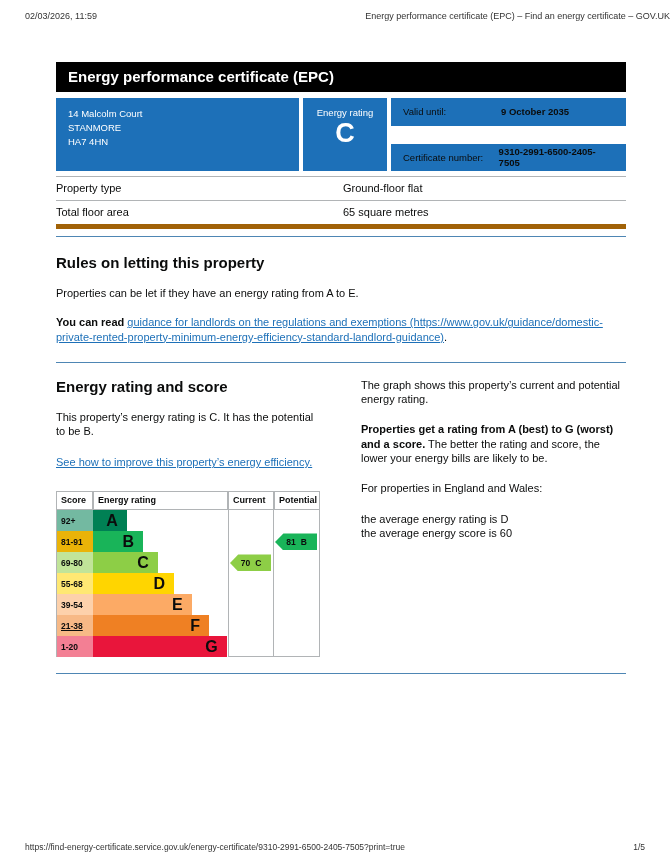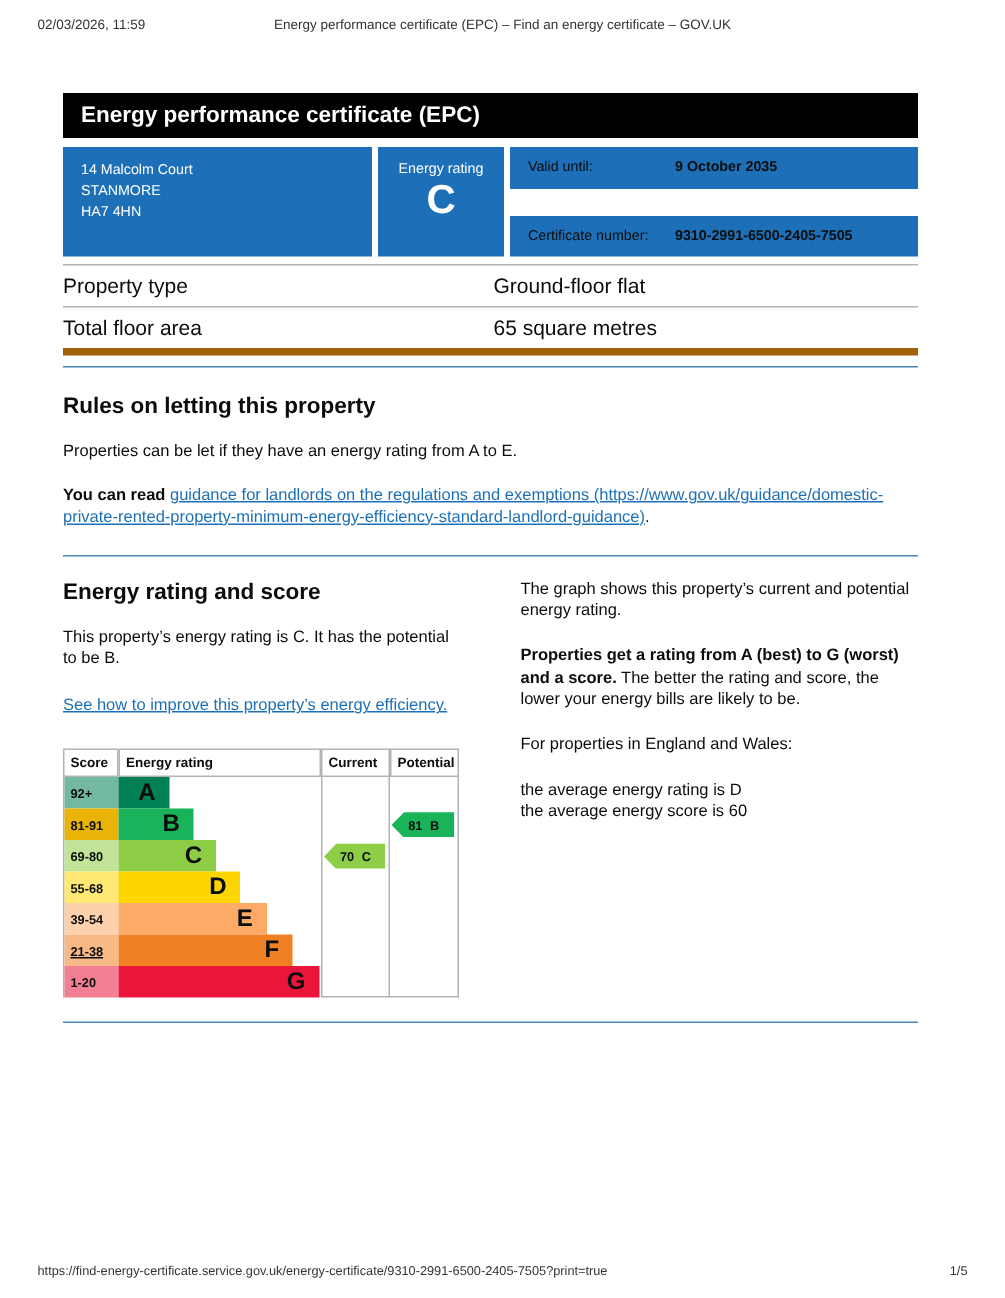--- a/index.html
+++ b/index.html
@@ -7,47 +7,47 @@
   body {
     position: relative;
     background: #ffffff;
     font-family: "Liberation Sans", sans-serif;
     color: #0b0c0c;
     overflow: hidden;
   }
   
   .print-header { position: absolute; top: 11px; left: 0; right: 0; font-size: 9px; color: #333; }
   .ph-date { position: absolute; left: 25px; top: 0; }
-  .ph-title { text-align: center; }
+  .ph-title { text-align: right; }
   .print-footer {
     position: absolute; bottom: 13px; left: 25px; right: 25px;
     display: flex; justify-content: space-between;
     font-size: 8.5px; color: #333;
   }
 
-  .content { position: absolute; left: 42px; top: 62px; width: 570px; }
+  .content { position: absolute; left: 56px; top: 62px; width: 570px; }
 
   .banner {
     background: #000; color: #fff;
     font-size: 15px; font-weight: bold;
     padding: 6px 12px 7px 12px;
   }
 
   .cert-box { display: flex; gap: 4px; margin-top: 6px; height: 73px; }
   .cert-cell { background: #1d70b8; color: #fff; }
-  .cert-address { width: 206px; padding: 9px 12px; font-size: 9.5px; line-height: 1.45; }
+  .cert-address { width: 243px; padding: 9px 12px; font-size: 9.5px; line-height: 1.45; }
   .cert-rating { width: 84px; display: flex; flex-direction: column; align-items: center; padding-top: 9px; }
   .cert-rating-label { font-size: 9.5px; }
   .cert-rating-letter { font-size: 27px; font-weight: bold; line-height: 1.15; }
   .cert-right { flex: 1; display: flex; flex-direction: column; gap: 18px; background: #fff; }
   .cert-row { background: #1d70b8; flex: 1; display: flex; align-items: center; padding: 0 12px; font-size: 9.5px; }
   .cert-row .lbl { width: 98px; }
   .cert-row .val { font-weight: bold; }
 
-  .prop-table { margin-top: 5px; font-size: 14px; }
+  .prop-table { margin-top: 5px; font-size: 11px; }
   .prop-row { display: flex; border-top: 1px solid #b1b4b6; padding: 5px 0 6px 0; }
   .prop-row.last { border-bottom: 5px solid #a16207; }
   .prop-label { width: 287px; }
 
   hr.blue { border: none; border-top: 1px solid #4e86b4; }
   .hr1 { margin-top: 7px; }
   .hr2 { margin-top: 18px; }
   .hr3 { margin-top: 16px; }
 
   h2 { font-size: 15px; font-weight: bold; color: #0b0c0c; }

